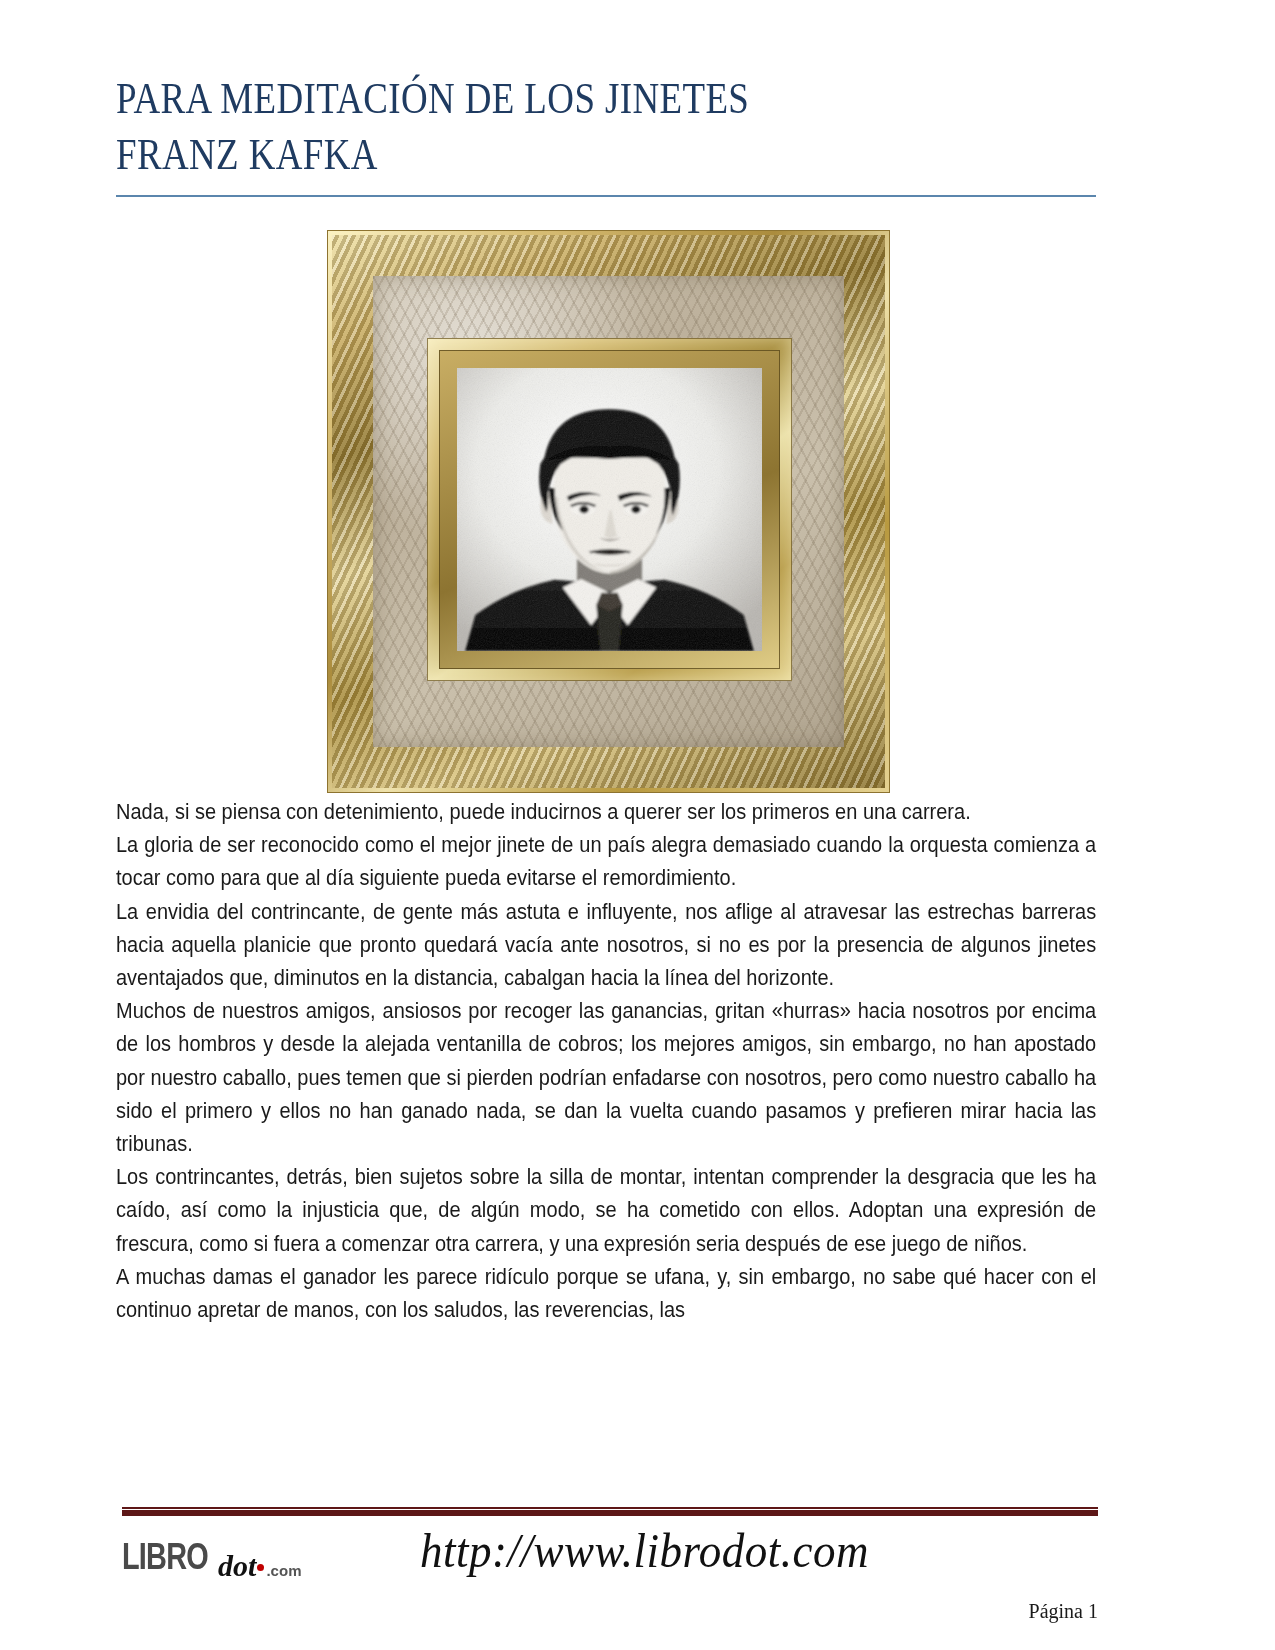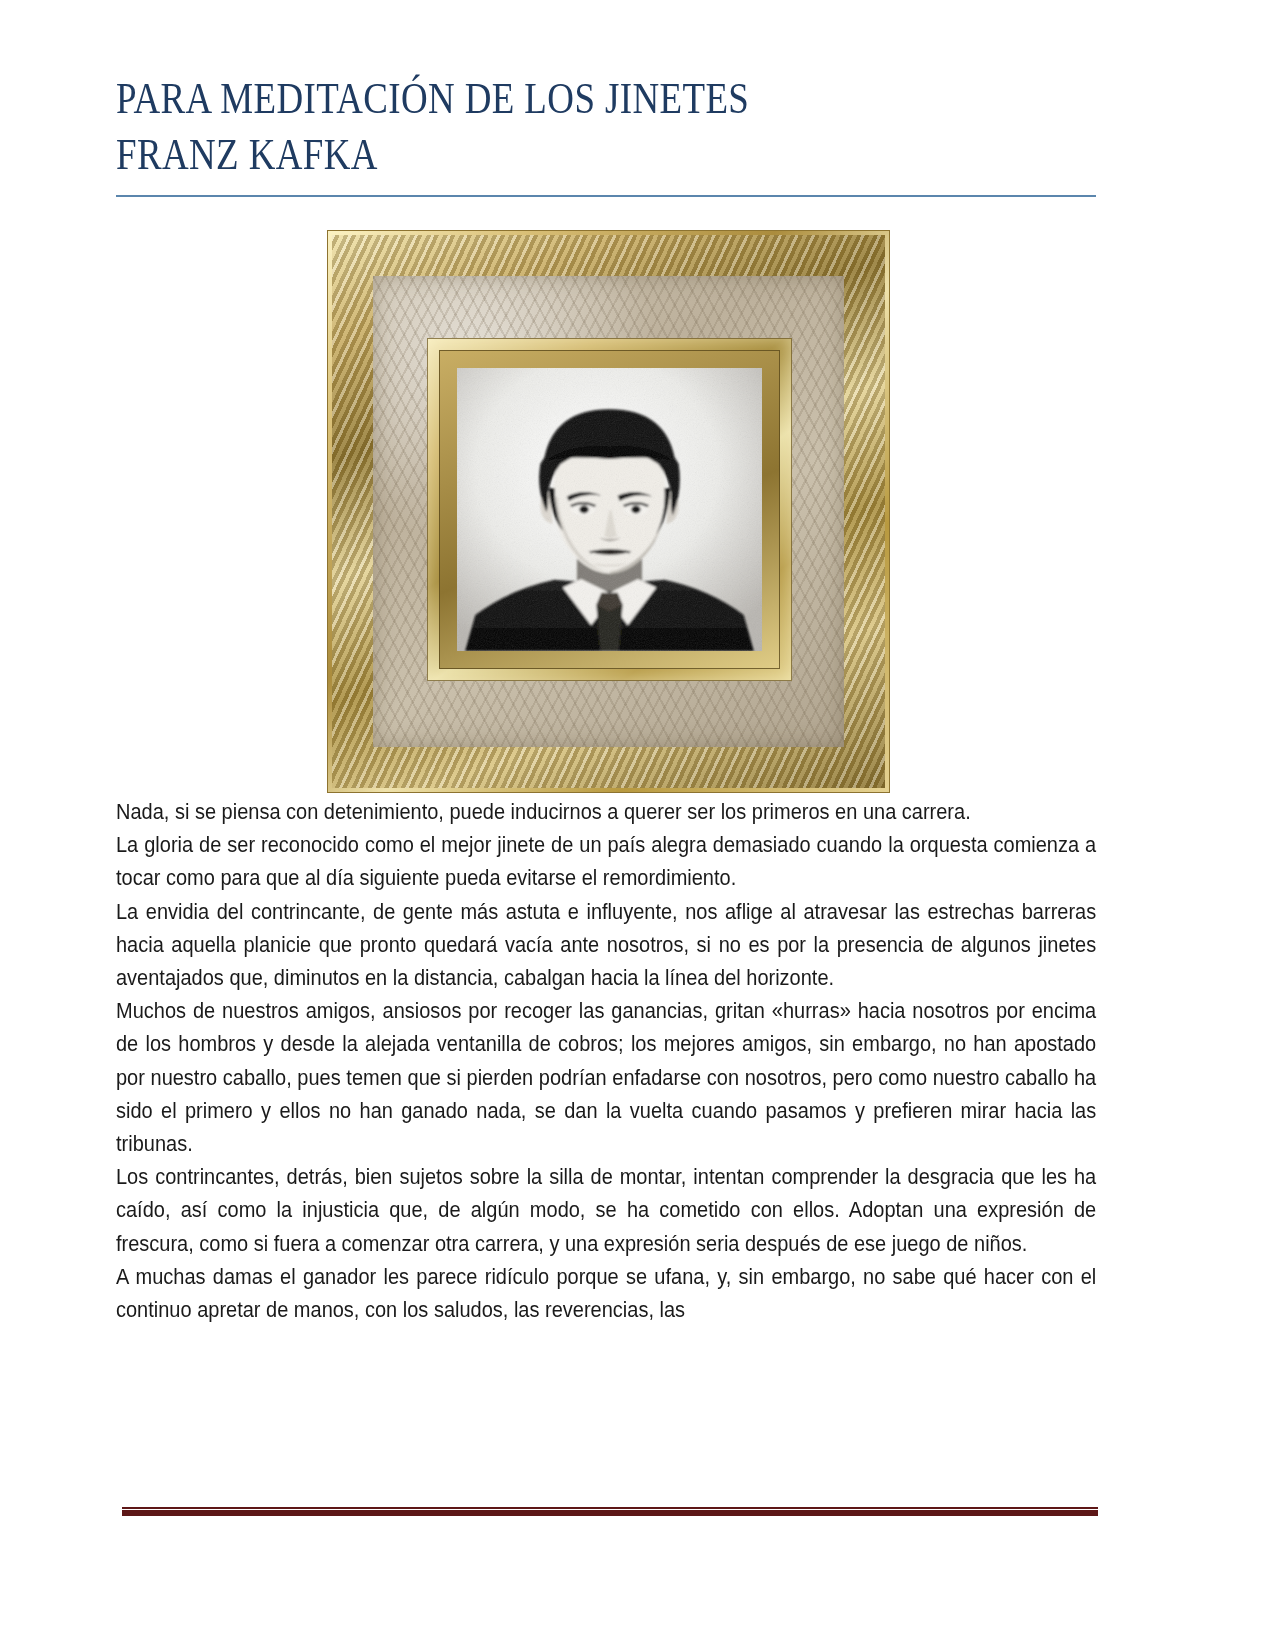--- a/index.html
+++ b/index.html
@@ -373,14 +373,23 @@
     <p>Nada, si se piensa con detenimiento, puede inducirnos a querer ser los primeros en una carrera.</p>
     <p>La gloria de ser reconocido como el mejor jinete de un país alegra demasiado cuando la orquesta comienza a tocar como para que al día siguiente pueda evitarse el remordimiento.</p>
     <p>La envidia del contrincante, de gente más astuta e influyente, nos aflige al atravesar las estrechas barreras hacia aquella planicie que pronto quedará vacía ante nosotros, si no es por la presencia de algunos jinetes aventajados que, diminutos en la distancia, cabalgan hacia la línea del horizonte.</p>
     <p>Muchos de nuestros amigos, ansiosos por recoger las ganancias, gritan «hurras» hacia nosotros por encima de los hombros y desde la alejada ventanilla de cobros; los mejores amigos, sin embargo, no han apostado por nuestro caballo, pues temen que si pierden podrían enfadarse con nosotros, pero como nuestro caballo ha sido el primero y ellos no han ganado nada, se dan la vuelta cuando pasamos y prefieren mirar hacia las tribunas.</p>
     <p>Los contrincantes, detrás, bien sujetos sobre la silla de montar, intentan comprender la desgracia que les ha caído, así como la injusticia que, de algún modo, se ha cometido con ellos. Adoptan una expresión de frescura, como si fuera a comenzar otra carrera, y una expresión seria después de ese juego de niños.</p>
     <p>A muchas damas el ganador les parece ridículo porque se ufana, y, sin embargo, no sabe qué hacer con el continuo apretar de manos, con los saludos, las reverencias, las</p>
   </div>
 
   <div class="footer-rule"></div>
 
+  <div class="footer">
+    <div class="logo">
+      <span class="logo-libro">LIBRO</span><span class="logo-dot">dot</span><span class="logo-reddot"></span><span class="logo-com">.com</span>
+    </div>
+
+    <div class="footer-url">http://www.librodot.com</div>
+
+    <div class="page-number">Página 1</div>
+  </div>
 
 </div>
 
 </body></html>

